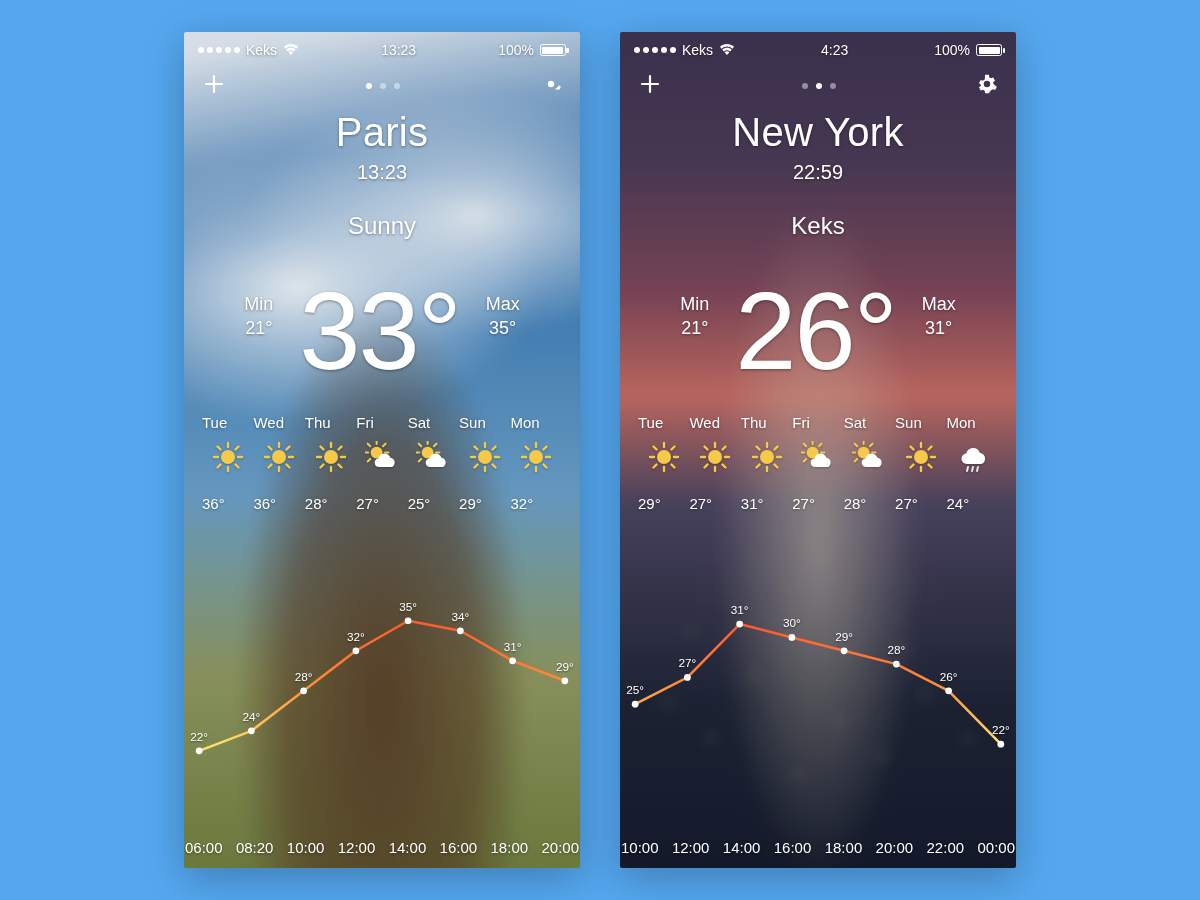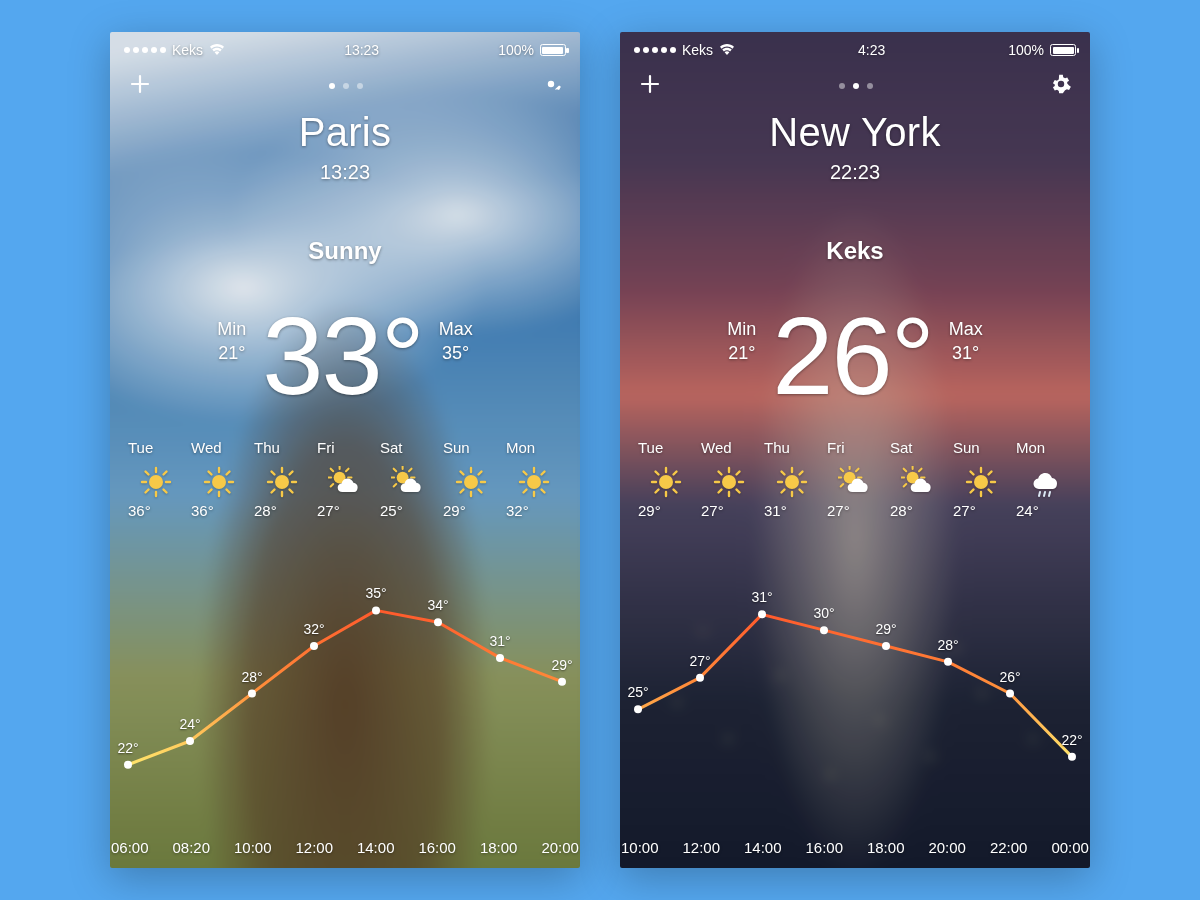--- a/index.html
+++ b/index.html
@@ -7,21 +7,21 @@
   body {
     background: #54a7ef;
     display: flex;
     align-items: center;
     justify-content: center;
     gap: 40px;
     font-family: -apple-system, "Helvetica Neue", Helvetica, Arial, sans-serif;
     -webkit-font-smoothing: antialiased;
   }
   .phone {
-    width: 470px;
+    width: 396px;
     height: 836px;
     border-radius: 2px;
     position: relative;
     overflow: hidden;
     color: #fff;
     box-shadow: 0 10px 40px rgba(0,0,0,.25);
   }
   .bg {
     position: absolute;
     inset: 0;
@@ -71,31 +71,31 @@
   
   .navbar { display:flex; align-items:center; justify-content:space-between; padding: 14px 18px 0; }
   .pager { display:flex; gap:8px; }
   .pager span { width:6px; height:6px; border-radius:50%; background:rgba(255,255,255,.45); }
   .pager span.active { background:#fff; }
 
   
   .hero { text-align:center; padding-top: 10px; }
   .city { font-size: 40px; font-weight: 400; letter-spacing: .3px; }
   .local { font-size: 20px; margin-top: 6px; font-weight: 300; }
-  .cond { font-size: 24px; margin-top: 53px; font-weight: 700; }
-  .temp-row { display:flex; align-items:center; justify-content:center; gap: 16px; margin-top: 6px; }
+  .cond { font-size: 24px; margin-top: 28px; font-weight: 400; }
+  .temp-row { display:flex; align-items:center; justify-content:center; gap: 26px; margin-top: 6px; }
   .mm { text-align:center; font-size:18px; line-height:1.35; font-weight:300; }
   .big { font-size: 110px; font-weight: 200; line-height:1; letter-spacing:-2px;margin-top:30px; }
 
   
   .week { display:flex; justify-content:space-between; padding: 28px 18px 0; }
   .day { width: 56px; text-align:left; font-size: 15px; }
   .day .lbl { margin-bottom: 10px; }
   .day .ic { height: 32px; display:flex; align-items:center; justify-content:center; }
-  .day .t { margin-top: 4px; }
+  .day .t { margin-top: 22px; }
 
   
   .chart { flex:1; position:relative; margin-top: 10px; }
   .chart svg { position:absolute; inset:0; width:100%; height:100%; }
   .xaxis { position:absolute; left:0; right:0; bottom:12px; display:flex; justify-content:space-between; padding: 0 1px; font-size: 15px; }
 
   
   .ic svg { filter: drop-shadow(0 1px 1px rgba(0,0,0,.25)); }
 </style>
 </head>
@@ -394,21 +394,21 @@
           <span class="p1 active"></span>
           <span class="p2"></span>
         </span>
       <span><svg width="22" height="22" viewBox="0 0 24 24">
             <path fill="#fff" d="M12 8.5A3.5 3.5 0 1 0 12 15.5 3.5 3.5 0 1 0 12 8.5zM20.8 13.5l2 1.5-2 3.5-2.4-.8c-.6.5-1.3.9-2 1.2L14 22h-4l-.4-2.5c-.7-.3-1.4-.7-2-1.2l-2.4.8-2-3.5 2-1.5c0-.5 0-1 0-1.5l-2-1.5 2-3.5 2.4.8c.6-.5 1.3-.9 2-1.2L10 2h4l.4 2.5c.7.3 1.4.7 2 1.2l2.4-.8 2 3.5-2 1.5c0 .5 0 1 0 1.5z"></path>
           </svg></span>
     </div>
 
     <div class="hero">
       <div class="city">New York</div>
-      <div class="local">22:23</div>
+      <div class="local">22:59</div>
       <div class="cond">Keks</div>
       <div class="temp-row">
         <div class="mm">
             <div>Min</div>
             <div>21°</div>
           </div>
         <div class="big">26°</div>
         <div class="mm">
             <div>Max</div>
             <div>31°</div>

